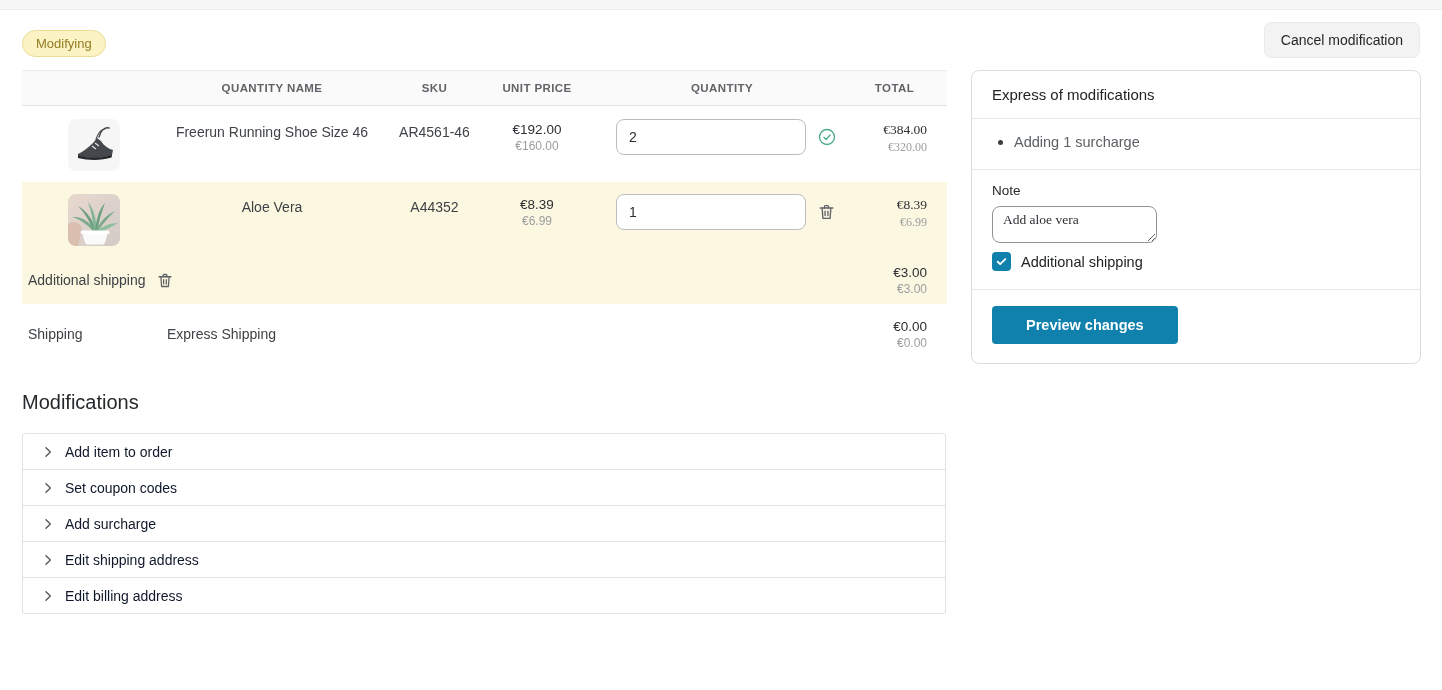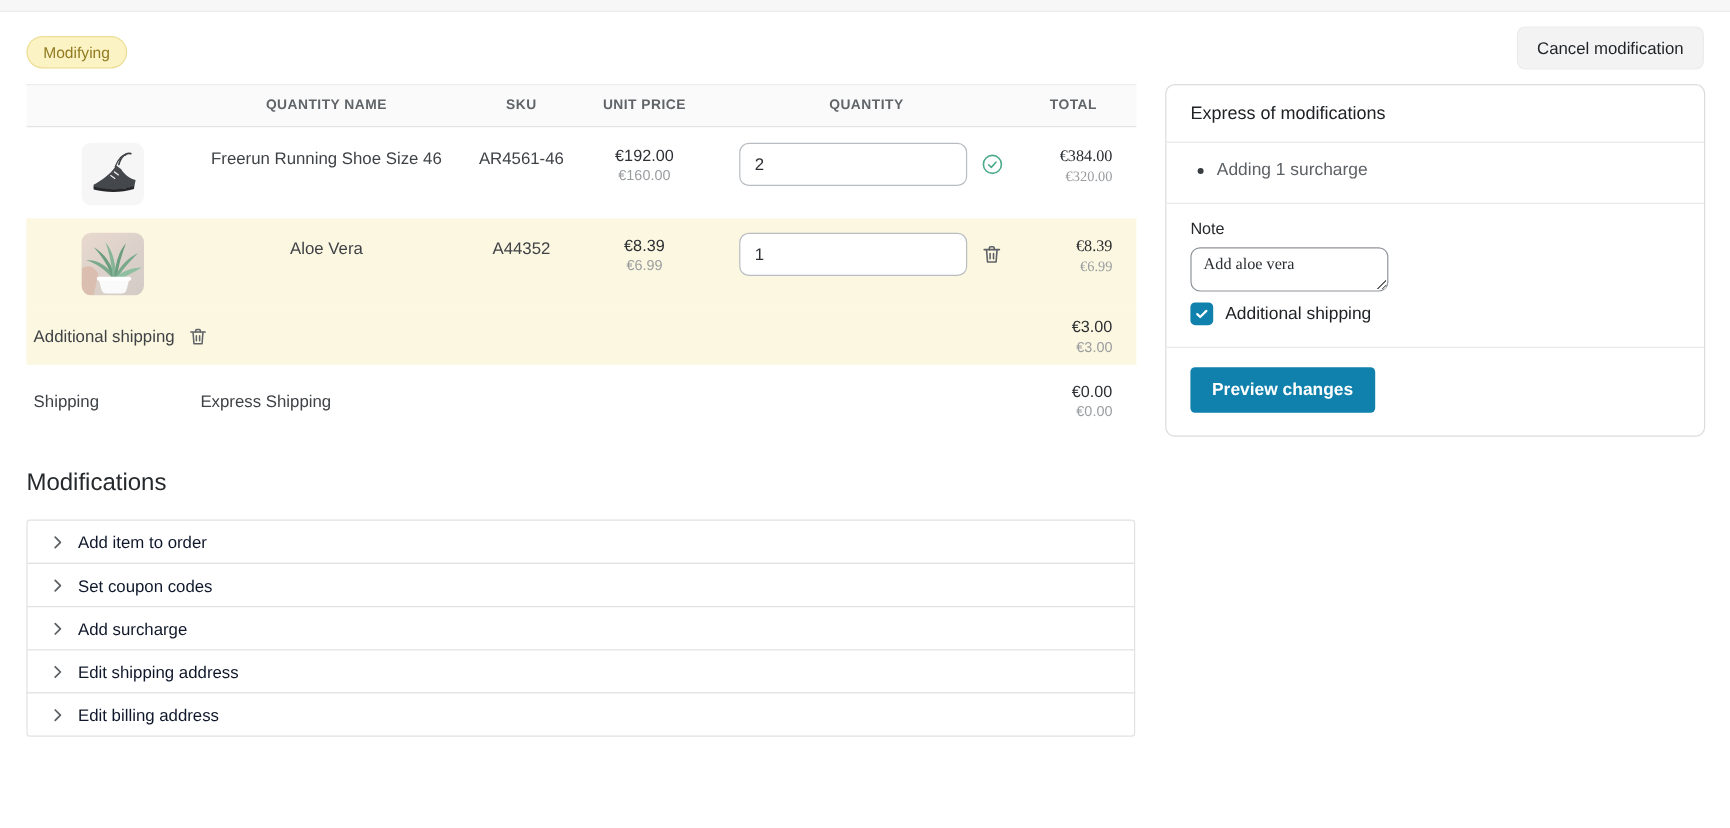--- a/index.html
+++ b/index.html
@@ -81,21 +81,21 @@
   .note-label { font-size:13.5px; color:#26292c; font-weight:500; }
   .note-area { margin-top:8px; width:165px; height:37px; border:1px solid #8f949a;
     border-radius:8px; padding:5px 10px; font-size:13.5px; color:#2c2f33;
     font-family:Liberation Serif, serif; resize:both; display:block; }
   .chk-row { display:flex; align-items:center; gap:10px; margin-top:9px; }
   .chk-box { width:19px; height:19px; border-radius:4px; display:flex;
     align-items:center; justify-content:center; cursor:pointer; }
   .chk-label { font-size:14.5px; color:#202326; }
   .card-footer { padding:16px 20px 19px 20px; }
   .btn-preview { border:none; border-radius:4px; color:#fff; font-weight:700;
-    font-size:14.5px; padding:11px 18px; cursor:pointer; font-family:inherit; }
+    font-size:14.5px; padding:11px 34px; cursor:pointer; font-family:inherit; }
 </style>
 </head>
 <body>
 
 <div>
   <div class="topstrip"></div>
 
   <div class="page-header">
     <span class="badge">Modifying</span>
     <button class="btn-cancel">Cancel modification</button>

